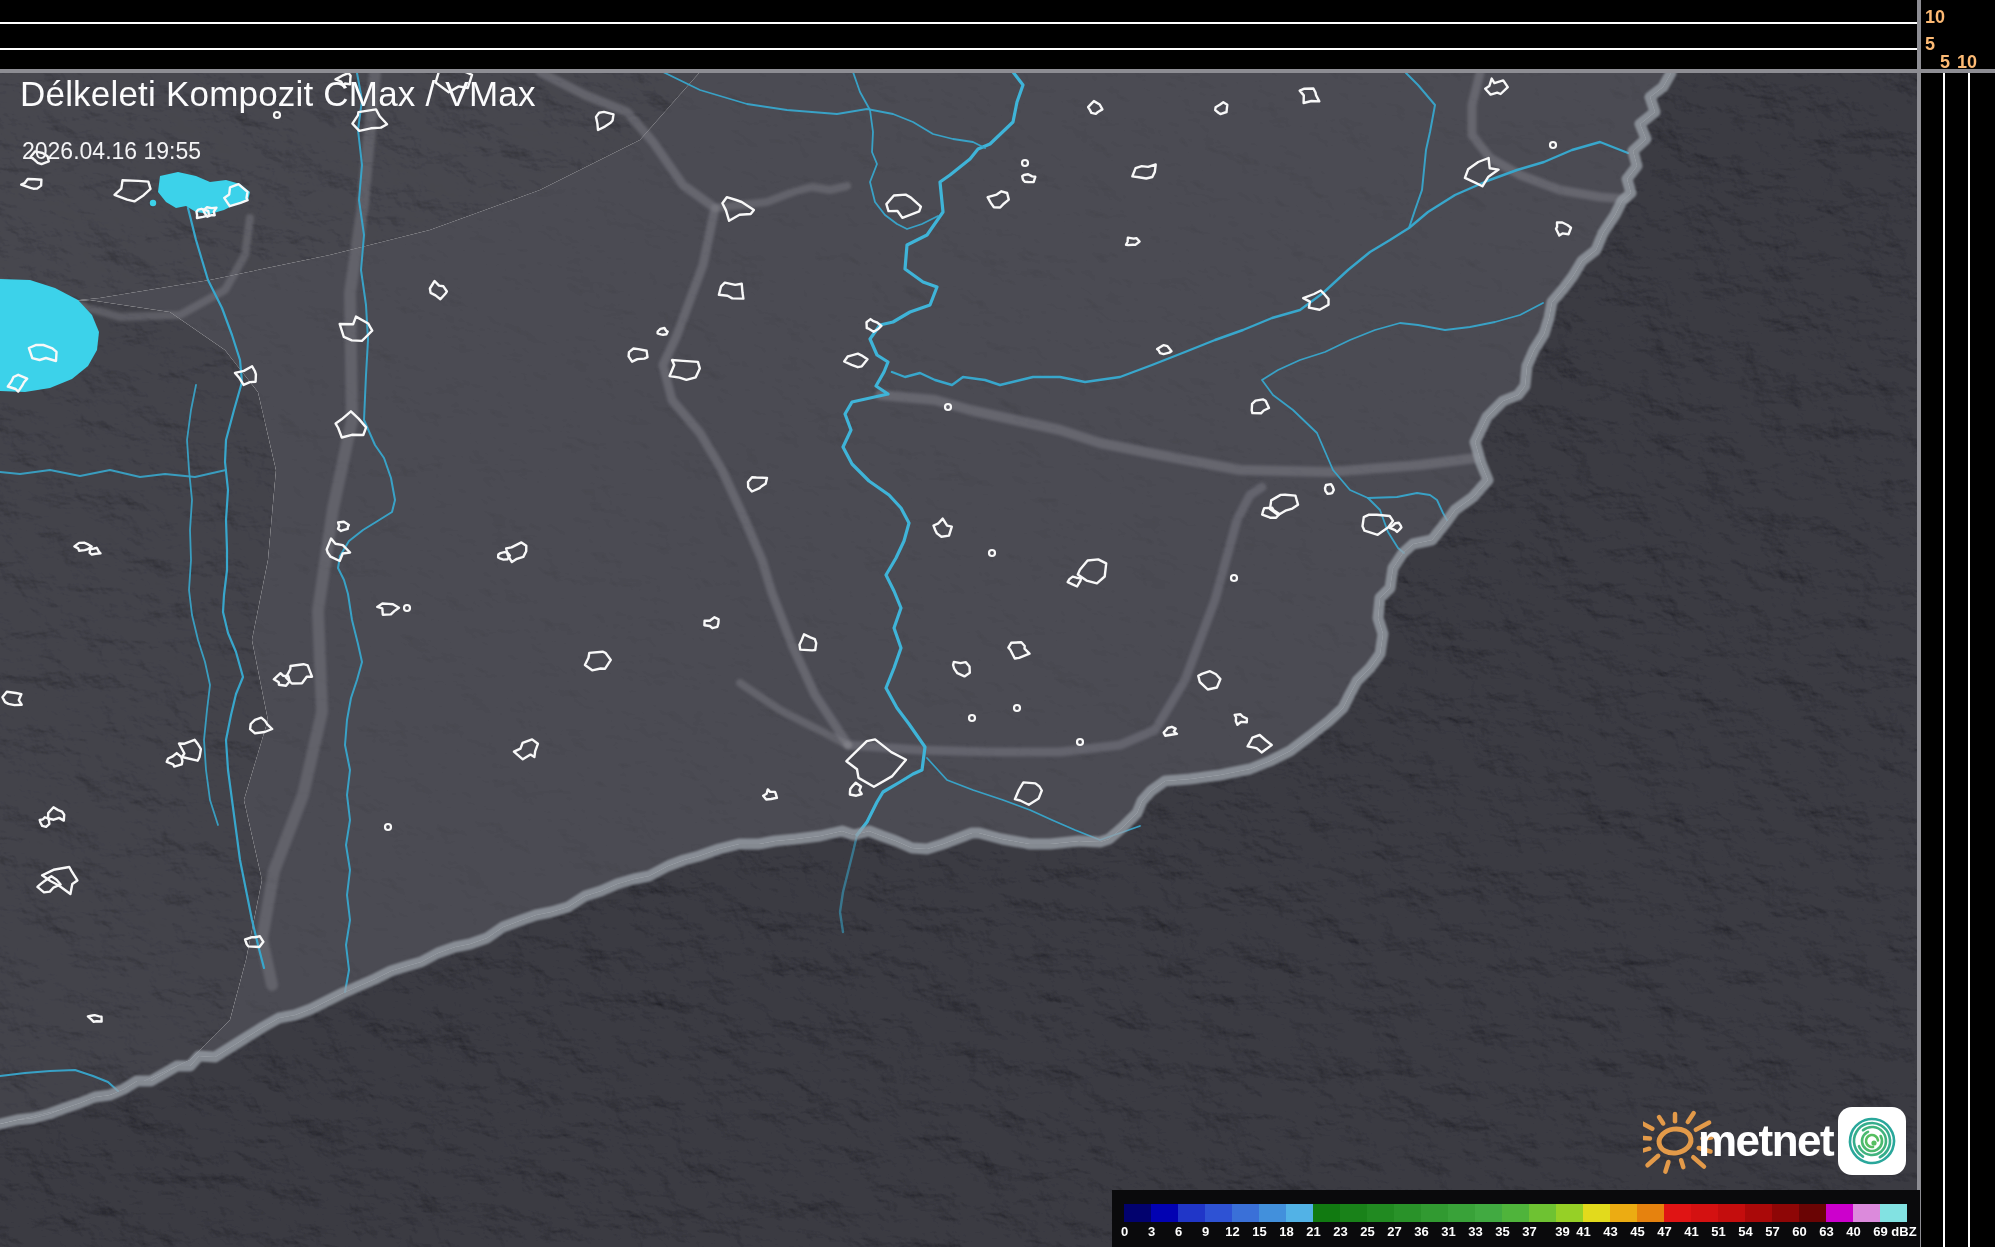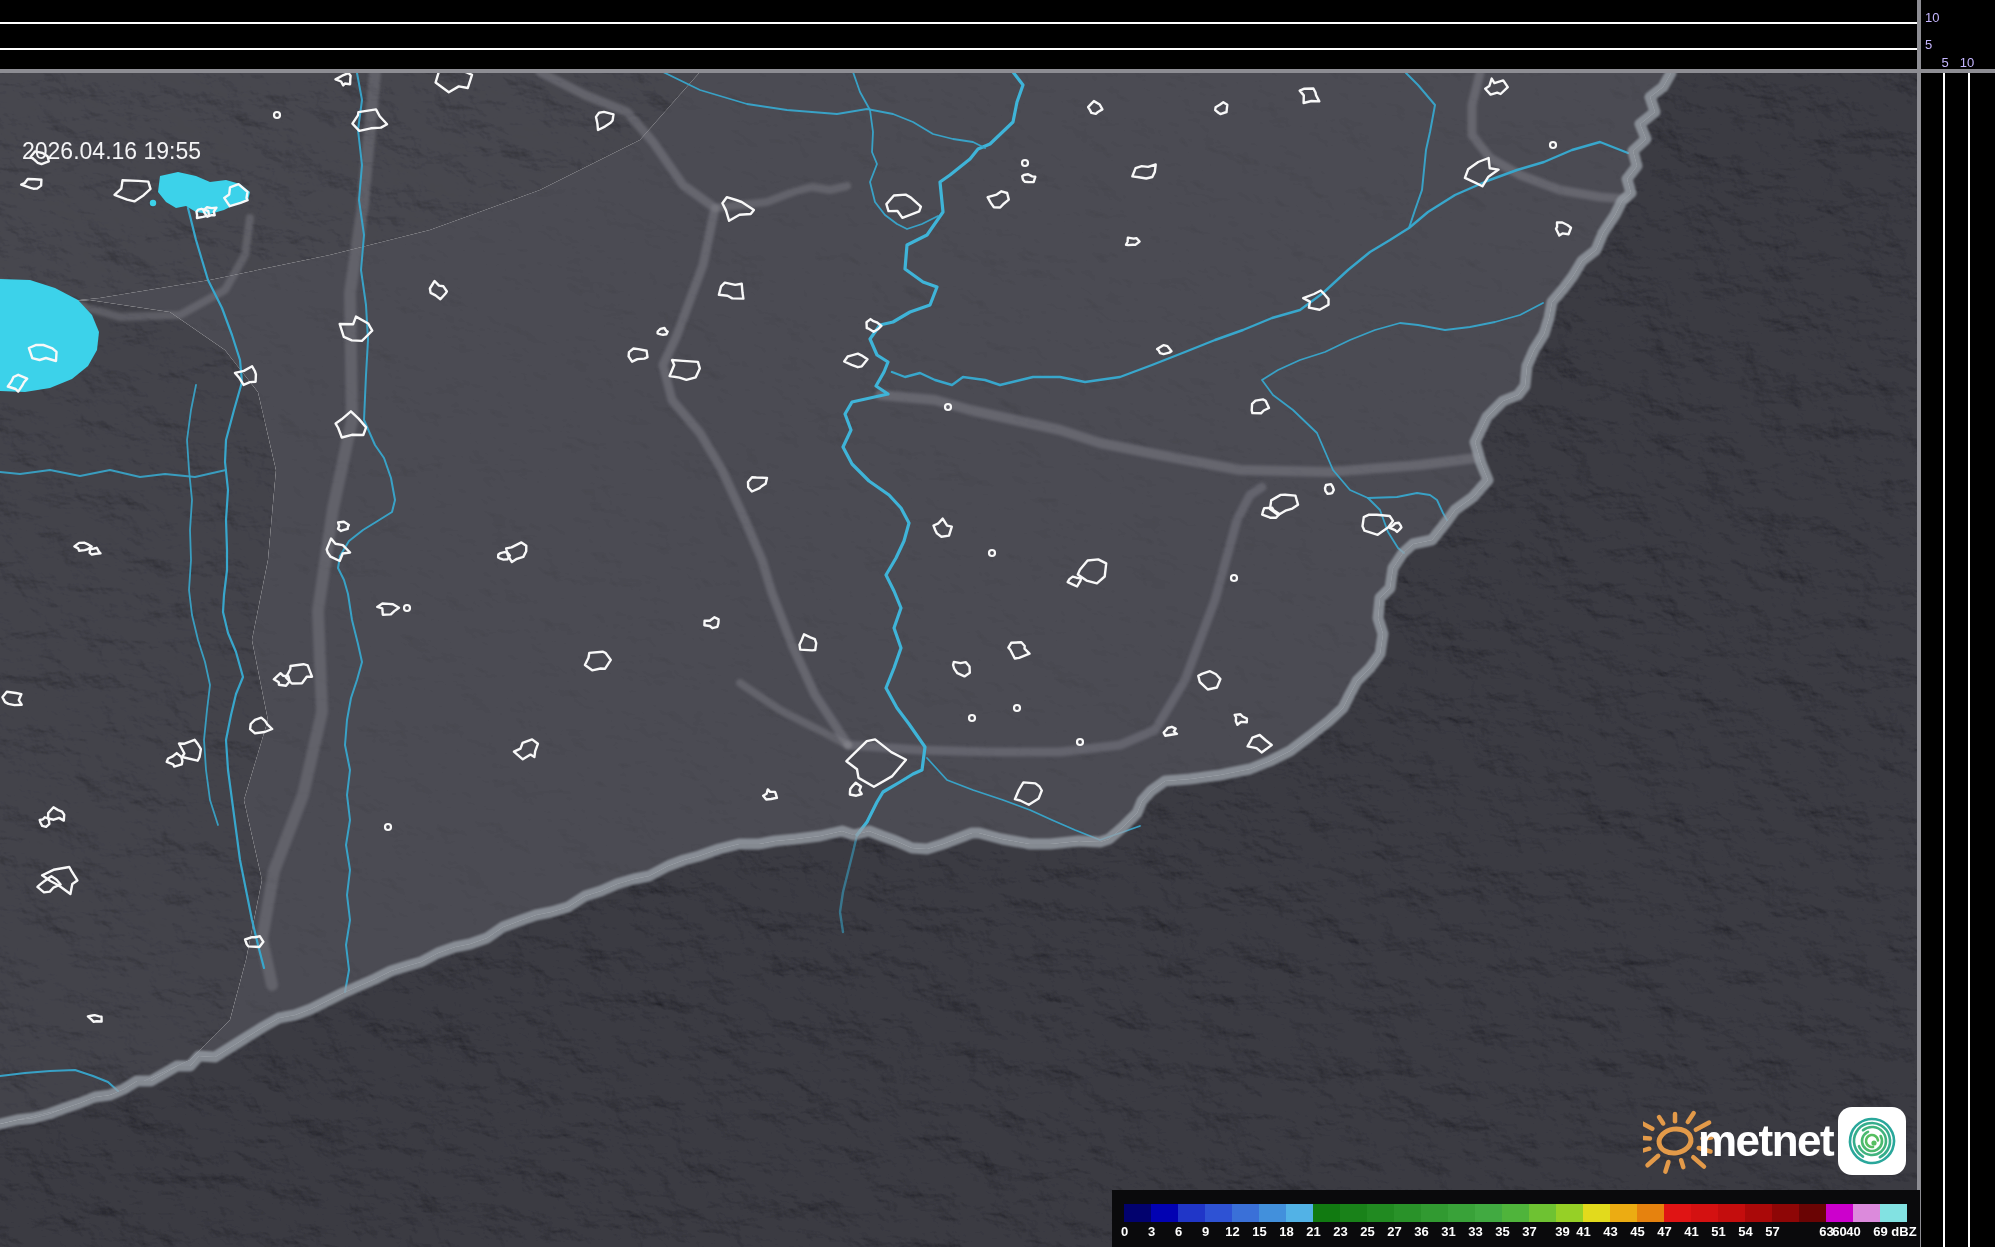--- a/index.html
+++ b/index.html
@@ -6,21 +6,21 @@
   .stage{position:relative;width:1995px;height:1247px;overflow:hidden;background:#000;
          font-family:"Liberation Sans",sans-serif;}
   .stage svg.mapsvg{position:absolute;left:0;top:0;}
   
   .top-strip{position:absolute;left:0;top:0;width:1995px;height:69px;background:#000;}
   .top-strip .hline{position:absolute;left:0;width:1918px;height:2px;background:#fff;}
   .right-strip{position:absolute;left:1922px;top:0;width:73px;height:1247px;background:#000;}
   .vline{position:absolute;top:71px;width:2px;height:1176px;background:#fff;}
   .gray-h{position:absolute;left:0;top:69px;width:1995px;height:4px;background:#8d8d93;}
   .gray-v{position:absolute;left:1917px;top:0;width:4px;height:1247px;background:#8d8d93;}
-  .axis-label{position:absolute;color:#c4b5fd;font-size:13px;font-weight:normal;line-height:13px;}
+  .axis-label{position:absolute;color:#fdba74;font-size:18px;font-weight:bold;line-height:13px;}
   .axis-label.center{text-align:center;}
   
   .map-title{position:absolute;left:20px;top:74px;color:#fcfcfd;font-size:35px;letter-spacing:.2px;}
   .map-datetime{position:absolute;left:22px;top:138px;color:#f4f4f6;font-size:23px;}
   
   .colorbar{position:absolute;left:1112px;top:1190px;width:808px;height:57px;background:#0a0a0c;}
   .cb-cell{position:absolute;top:14px;width:27px;height:18px;}
   .cb-label{position:absolute;top:34px;width:27px;color:#fff;font-size:13px;font-weight:bold;text-align:center;}
   .cb-unit{position:absolute;top:34px;left:777px;width:30px;color:#fff;font-size:13px;font-weight:bold;text-align:center;}
   
@@ -210,20 +210,21 @@
   <div class="vline" style="left:1943px"></div>
   <div class="vline" style="left:1968px"></div>
   <div class="gray-h"></div>
   <div class="gray-v"></div>
 
   <span class="axis-label" style="left:1925px;top:11px">10</span>
   <span class="axis-label" style="left:1925px;top:38px">5</span>
   <span class="axis-label center" style="left:1936px;top:56px;width:18px">5</span>
   <span class="axis-label center" style="left:1956px;top:56px;width:22px">10</span>
 
+  <div class="map-title">Délkeleti Kompozit CMax / VMax</div>
   <div class="map-datetime">2026.04.16 19:55</div>
 
   <div class="colorbar">
     <span class="cb-unit">dBZ</span>
   <div class="cb-cell" style="left: 12px; background: rgb(2, 2, 110);"></div>
       <span class="cb-label" style="left: -1px;">0</span>
       <div class="cb-cell" style="left: 39px; background: rgb(2, 2, 178);"></div>
       <span class="cb-label" style="left: 26px;">3</span>
       <div class="cb-cell" style="left: 66px; background: rgb(32, 54, 200);"></div>
       <span class="cb-label" style="left: 53px;">6</span>
@@ -265,21 +266,21 @@
       <span class="cb-label" style="left: 539px;">47</span>
       <div class="cb-cell" style="left: 579px; background: rgb(212, 17, 17);"></div>
       <span class="cb-label" style="left: 566px;">41</span>
       <div class="cb-cell" style="left: 606px; background: rgb(196, 13, 13);"></div>
       <span class="cb-label" style="left: 593px;">51</span>
       <div class="cb-cell" style="left: 633px; background: rgb(170, 9, 9);"></div>
       <span class="cb-label" style="left: 620px;">54</span>
       <div class="cb-cell" style="left: 660px; background: rgb(142, 6, 6);"></div>
       <span class="cb-label" style="left: 647px;">57</span>
       <div class="cb-cell" style="left: 687px; background: rgb(106, 4, 4);"></div>
-      <span class="cb-label" style="left: 674px; margin-left: 40px;">60</span>
+      <span class="cb-label" style="left: 674px;">60</span>
       <div class="cb-cell" style="left: 714px; background: rgb(204, 0, 204);"></div>
       <span class="cb-label" style="left: 701px;">63</span>
       <div class="cb-cell" style="left: 741px; background: rgb(220, 138, 220);"></div>
       <span class="cb-label" style="left: 728px;">40</span>
       <div class="cb-cell" style="left: 768px; background: rgb(130, 226, 226);"></div>
       <span class="cb-label" style="left: 755px;">69</span>
     </div>
 
   <svg class="metnet" viewBox="0 0 200 72">
     <g id="sun-rays">

